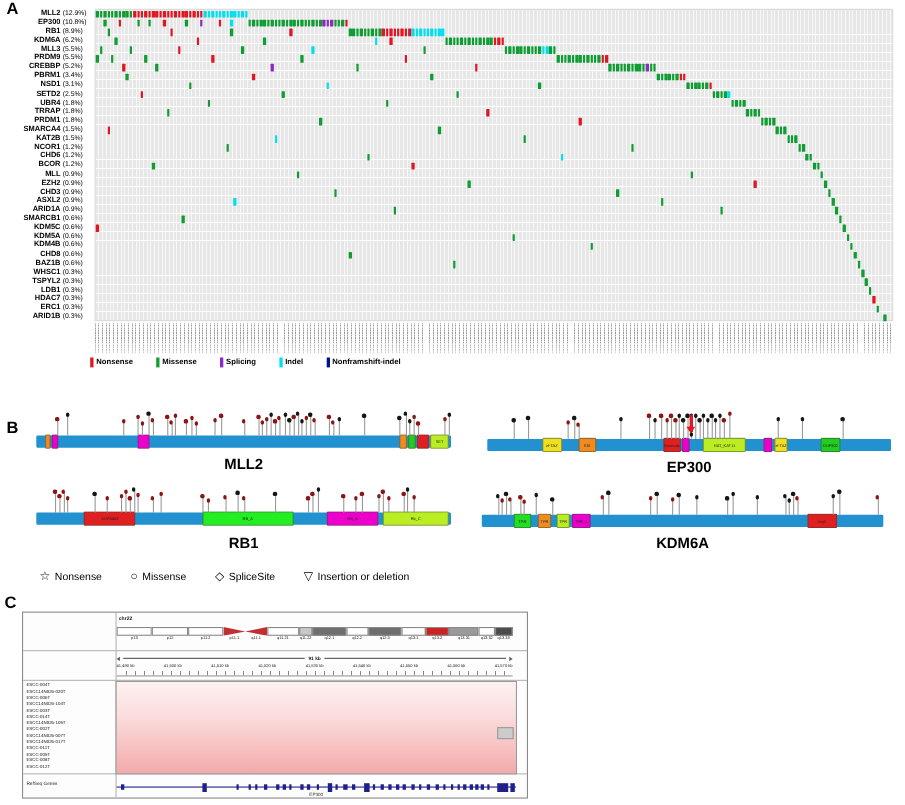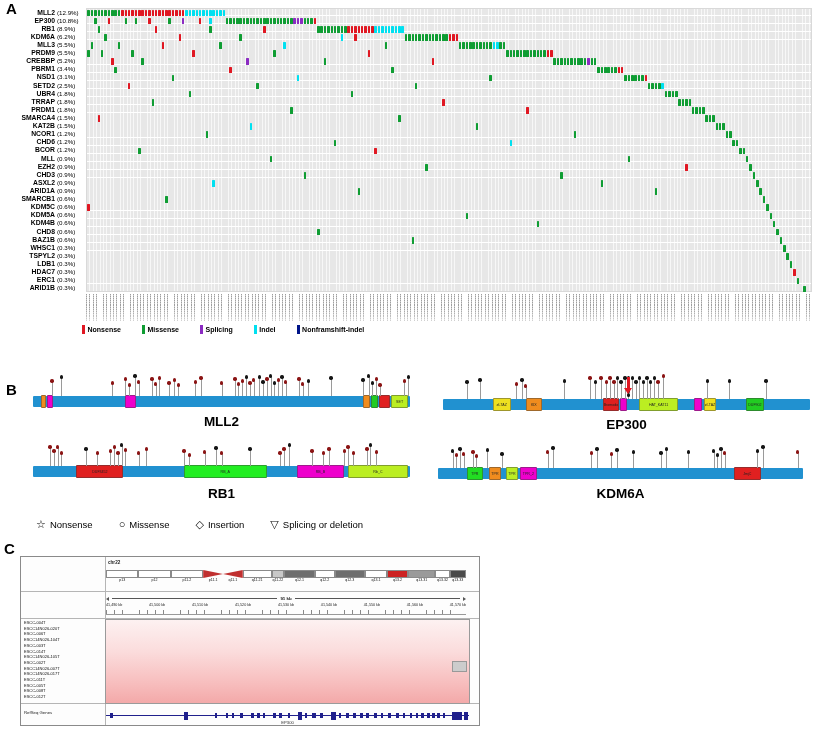--- a/index.html
+++ b/index.html
@@ -848,25 +848,25 @@
       <div class="lb-item">
         <span class="lb-sym">☆</span>
         <span class="lb-label">Nonsense</span>
       </div>
       <div class="lb-item">
         <span class="lb-sym">○</span>
         <span class="lb-label">Missense</span>
       </div>
       <div class="lb-item">
         <span class="lb-sym">◇</span>
-        <span class="lb-label">Insertion</span>
+        <span class="lb-label">SpliceSite</span>
       </div>
       <div class="lb-item">
         <span class="lb-sym">▽</span>
-        <span class="lb-label">Splicing or deletion</span>
+        <span class="lb-label">Insertion or deletion</span>
       </div>
     </div>
 
   <div id="panelc">
     <div class="pc-leftcol-border"></div>
     <div class="pc-div" style="top:34px;"></div>
     <div class="pc-div" style="top:61px;"></div>
     <div class="pc-div" style="top:146px;"></div>
     <div id="chr-label">chr22</div>
     <div id="ideogram">

